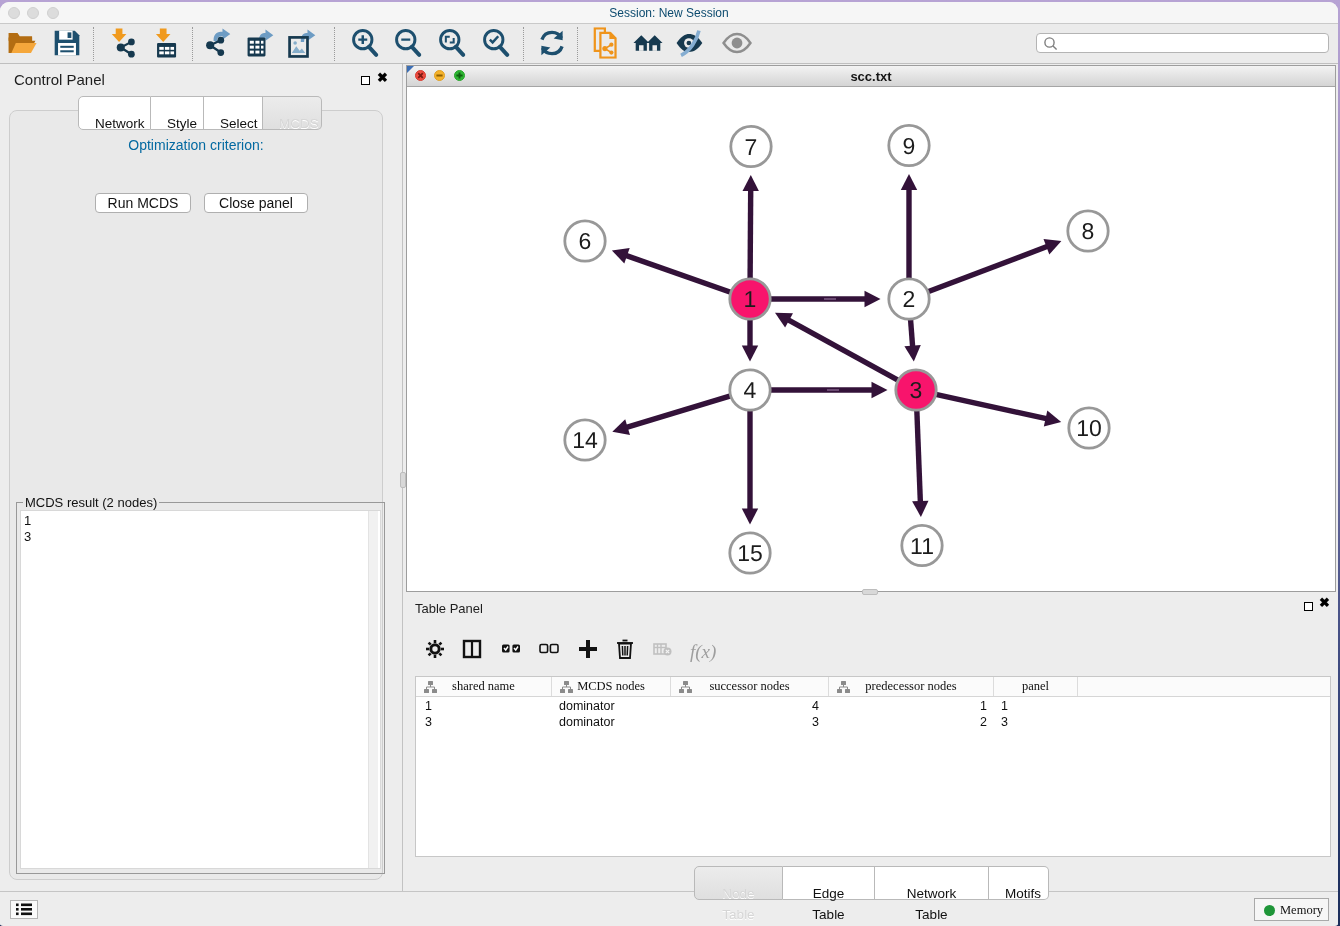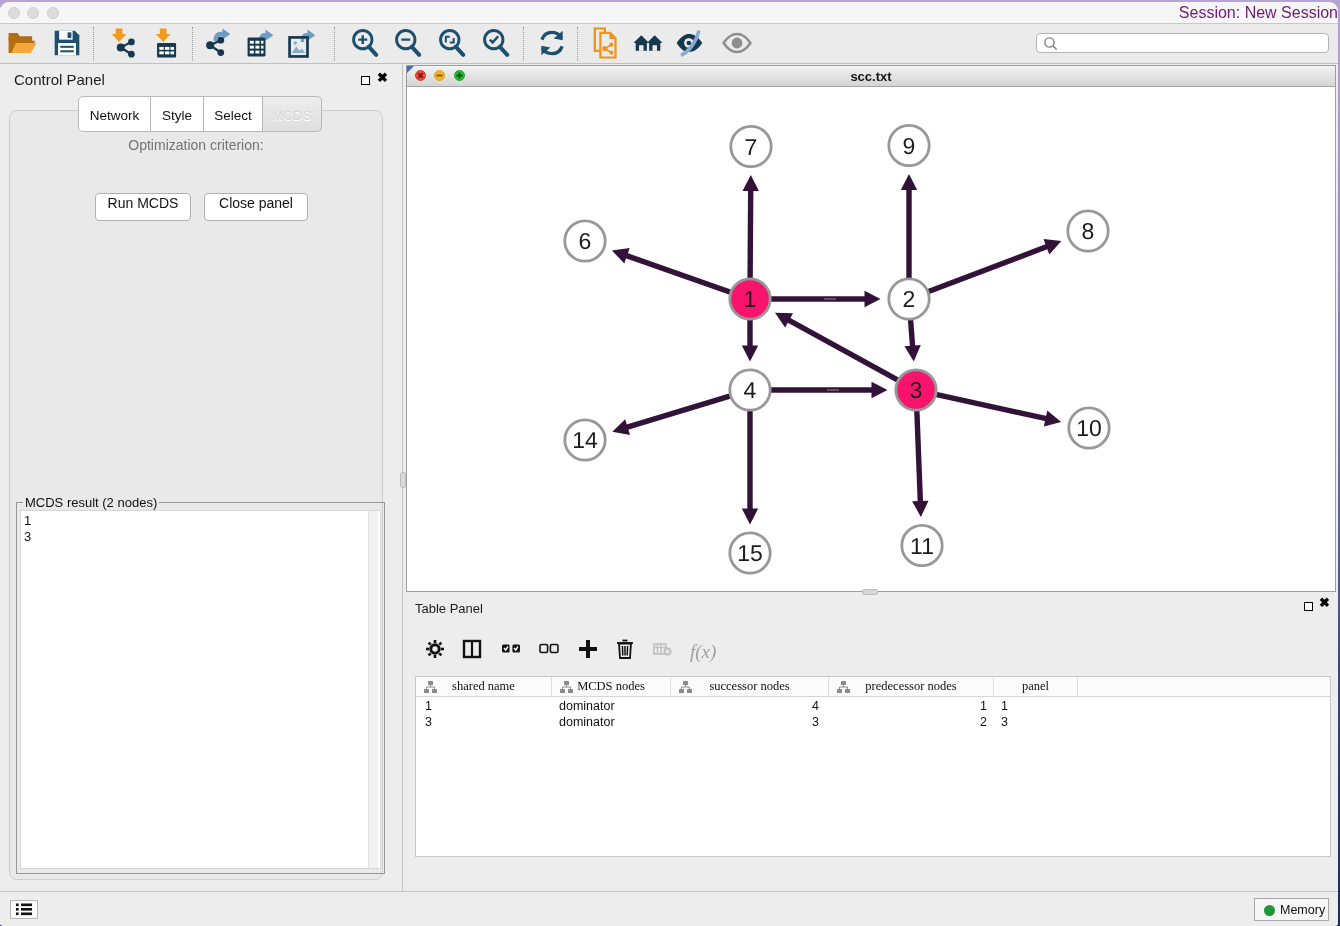--- a/index.html
+++ b/index.html
@@ -5,59 +5,59 @@
 html,body{margin:0;padding:0;}
 text{-webkit-font-smoothing:antialiased;text-rendering:geometricPrecision;}
 body{width:1340px;height:926px;position:relative;overflow:hidden;
  background:linear-gradient(180deg,#b7a3d4 0%,#9a8cc0 25%,#5f6398 55%,#27396e 85%,#1b2d5a 100%);
  font-family:"Liberation Sans",sans-serif;-webkit-font-smoothing:antialiased;}
 #win{position:absolute;left:0;top:2px;width:1338px;height:924px;background:#ededed;
  border-radius:9px 9px 3px 3px;overflow:hidden;}
 
 #titlebar{position:absolute;left:0;top:0;width:100%;height:21px;background:#f6f6f6;border-bottom:1px solid #c9c9c9;}
 .tl{position:absolute;top:4.5px;width:12px;height:12px;border-radius:50%;background:#dcdcdc;border:1px solid #cfcfcf;box-sizing:border-box;}
-#title{position:absolute;top:0;left:0;width:100%;text-align:right;line-height:22px;font-size:16px;color:#701a75;}
+#title{position:absolute;top:0;left:0;width:100%;text-align:center;line-height:22px;font-size:12px;color:#0c4a6e;}
 
 #toolbar{position:absolute;left:0;top:22px;width:100%;height:39px;background:#ebebeb;border-bottom:1px solid #bfbfbf;}
 .sep{position:absolute;top:3px;height:34px;width:0;border-left:1px dotted #9a9a9a;}
 .tbi{position:absolute;top:5px;transform:scale(1.12);}
 #searchbox{position:absolute;left:1036px;top:9px;width:291px;height:18px;background:#fff;border:1px solid #b4b4b4;border-radius:4px;}
 
 #cpanel{position:absolute;left:0;top:62px;width:403px;height:827px;background:#ededed;border-right:1px solid #c2c2c2;box-sizing:border-box;}
 #cp-title{position:absolute;left:14px;top:7px;font-size:15px;color:#1e1e1e;}
 .flt{position:absolute;width:9px;height:9px;border:1.6px solid #000;box-sizing:border-box;background:#fff;}
 .clx{position:absolute;font-size:13px;font-weight:bold;color:#000;}
 .tabs{position:absolute;display:flex;height:21px;z-index:3;}
-.tab{height:36px;line-height:21px;font-size:13.5px;color:#111;background:#fff;border:1px solid #b9b9b9;border-left:none;padding:8px;text-align:center;box-sizing:border-box;}
+.tab{height:21px;line-height:21px;font-size:13.5px;color:#111;background:#fff;border:1px solid #b9b9b9;border-left:none;padding:16px;text-align:center;box-sizing:border-box;}
 .tab.first{border-left:1px solid #b9b9b9;border-radius:5px 0 0 5px;}
 .tab.last{border-radius:0 5px 5px 0;}
 .tab.on{background:linear-gradient(180deg,#ececec,#dfdfdf);color:#d6d6d6;text-shadow:0 1px 0 #fff;}
 #cp-body{position:absolute;left:9px;top:46px;width:374px;height:770px;background:#e9e9e9;border:1px solid #cdcdcd;border-radius:8px;box-sizing:border-box;}
-#optlabel{position:absolute;left:0;top:26px;width:100%;text-align:center;font-size:14px;color:#737373;}
+#optlabel{position:absolute;left:0;top:26px;width:100%;text-align:center;font-size:14px;color:#0369a1;}
 #dropdown{position:absolute;left:35px;top:51px;width:311px;height:19px;background:#fff;border:1px solid #b2b2b2;border-radius:5px;font-size:14px;color:#111;line-height:18px;padding-left:13px;box-sizing:border-box;}
-.btn{position:absolute;top:82px;height:28px;background:#fff;border:1px solid #afafaf;border-radius:4px;font-size:14px;color:#111;text-align:center;line-height:19px;box-sizing:border-box;}
+.btn{position:absolute;top:82px;height:20px;background:#fff;border:1px solid #afafaf;border-radius:4px;font-size:14px;color:#111;text-align:center;line-height:19px;box-sizing:border-box;}
 #fieldset{position:absolute;left:6px;top:391px;width:367px;height:370px;border:1px solid #989898;}
 #fs-legend{position:absolute;left:6px;top:-8px;background:#e9e9e9;font-size:13px;color:#111;padding:0 2px;}
 #fs-text{position:absolute;left:3px;top:7px;right:3px;bottom:4px;background:#fff;border:1px solid #d8d8d8;font-size:13px;color:#111;line-height:15.5px;padding:2px 0 0 3px;box-sizing:border-box;}
 #fs-scroll{position:absolute;right:2px;top:0;width:9px;height:100%;background:#f1f1f1;border-left:1px solid #e3e3e3;}
 
 #netwin{position:absolute;left:406px;top:63px;width:930px;height:527px;background:#fff;border:1px solid #9d9d9d;box-sizing:border-box;}
 #nw-title{position:absolute;left:0;top:0;width:100%;height:20px;background:linear-gradient(180deg,#f3f3f3,#d4d4d4);border-bottom:1px solid #a5a5a5;}
 #nw-title span{display:block;text-align:center;font-size:13px;font-weight:bold;color:#151515;line-height:21px;}
 .tfl{position:absolute;top:4px;width:11px;height:11px;border-radius:50%;box-sizing:border-box;overflow:hidden;}
 #nw-canvas{position:absolute;left:0;top:21px;width:100%;height:504px;background:#fff;}
 
 #tpanel{position:absolute;left:406px;top:595px;width:934px;height:294px;background:#ededed;}
 #tp-title{position:absolute;left:9px;top:4px;font-size:13px;color:#1e1e1e;}
 #tp-table{position:absolute;left:9px;top:79px;width:916px;height:181px;background:#fff;border:1px solid #c7c7c7;box-sizing:border-box;}
 .thead{position:absolute;left:0;top:0;width:100%;height:19px;background:#fbfbfb;border-bottom:1px solid #d6d6d6;}
 .tcell{position:absolute;top:0;height:19px;line-height:19px;font-size:12.5px;color:#101010;text-align:center;border-right:1px solid #dcdcdc;box-sizing:border-box;font-family:Liberation Serif, serif;}
 .trow{position:absolute;font-size:12.5px;color:#101010;height:16px;line-height:16px;}
 
-#statusbar{position:absolute;left:0;top:889px;width:1338px;height:33px;background:#ededed;border-top:1px solid #c5c5c5;}
+#statusbar{position:absolute;left:0;top:889px;width:1338px;height:33px;background:#ededed;border-top:1px solid #c5c5c5;font-family:Liberation Serif, serif;}
 #memorybtn{position:absolute;left:1254px;top:6px;width:75px;height:23px;background:#f6f6f6;border:1px solid #a9a9a9;font-size:12.5px;color:#111;box-sizing:border-box;}
 #listbtn{position:absolute;left:10px;top:8px;width:28px;height:19px;background:#fafafa;border:1px solid #b5b5b5;box-sizing:border-box;}
 </style>
 </head>
 <body>
 <div id="win">
   <div id="titlebar">
     <div class="tl" style="left:8px"></div>
     <div class="tl" style="left:27px"></div>
     <div class="tl" style="left:47px"></div>
@@ -417,20 +417,26 @@
       <div class="trow" style="left:143px;top:21px">dominator</div>
       <div class="trow" style="left:303px;top:21px;width:100px;text-align:right">4</div>
       <div class="trow" style="left:471px;top:21px;width:100px;text-align:right">1</div>
       <div class="trow" style="left:585px;top:21px">1</div>
       <div class="trow" style="left:9px;top:37px">3</div>
       <div class="trow" style="left:143px;top:37px">dominator</div>
       <div class="trow" style="left:303px;top:37px;width:100px;text-align:right">3</div>
       <div class="trow" style="left:471px;top:37px;width:100px;text-align:right">2</div>
       <div class="trow" style="left:585px;top:37px">3</div>
     </div>
+    <div class="tabs" style="left:288px;top:269px">
+      <div class="tab first on" style="width:89px">Node Table</div>
+        <div class="tab" style="width:92px">Edge Table</div>
+        <div class="tab" style="width:114px">Network Table</div>
+        <div class="tab last" style="width:60px">Motifs</div>
+    </div>
   </div>
   <div id="statusbar">
     <div id="listbtn">
       <svg width="16" height="13" viewBox="0 0 16 13" style="position:absolute;left:5px;top:2px">
         <g fill="#111">
           <rect x="0" y="0.5" width="2.6" height="2.6"></rect>
             <rect x="5" y="0.5" width="11" height="2.6"></rect>
           <rect x="0" y="5" width="2.6" height="2.6"></rect>
             <rect x="5" y="5" width="11" height="2.6"></rect>
           <rect x="0" y="9.5" width="2.6" height="2.6"></rect>

